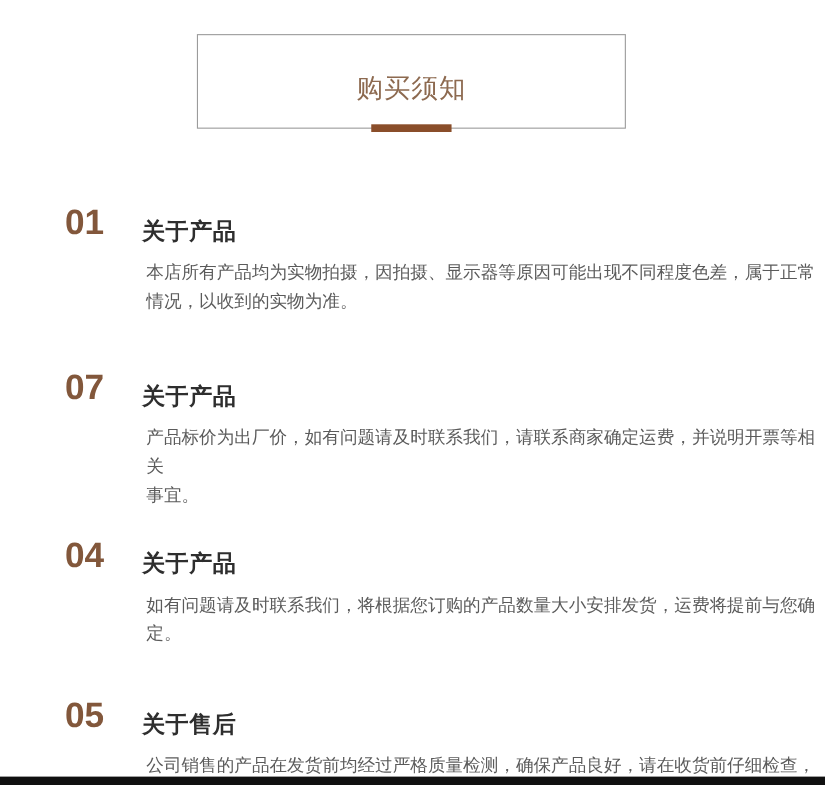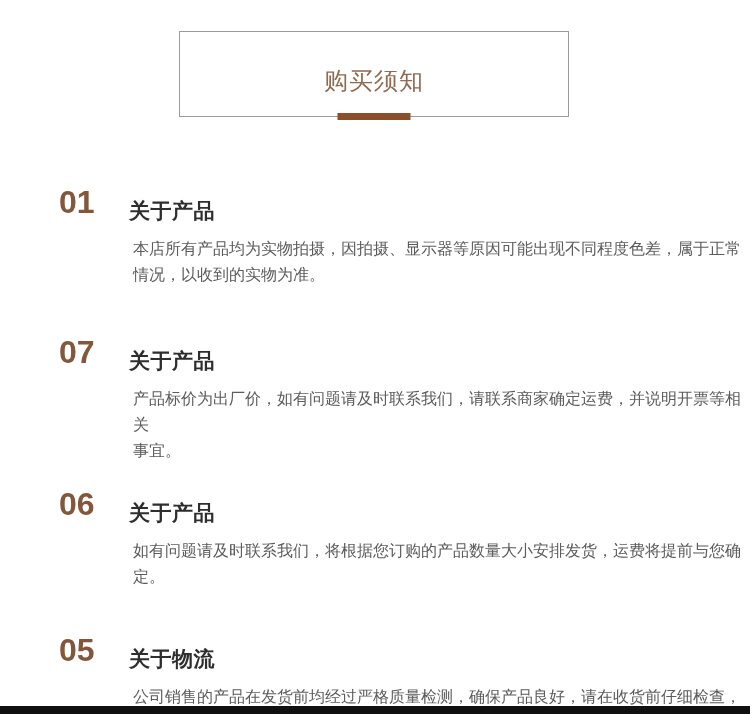--- a/index.html
+++ b/index.html
@@ -115,28 +115,28 @@
   </section>
 
   <section class="sec sec-2">
     <div class="sec-num">07</div>
     <h2 class="sec-head">关于产品</h2>
     <p class="sec-body">产品标价为出厂价，如有问题请及时联系我们，请联系商家确定运费，并说明开票等相关
 事宜。</p>
   </section>
 
   <section class="sec sec-3">
-    <div class="sec-num">06</div>
+    <div class="sec-num">04</div>
     <h2 class="sec-head">关于产品</h2>
     <p class="sec-body">如有问题请及时联系我们，将根据您订购的产品数量大小安排发货，运费将提前与您确
 定。</p>
   </section>
 
   <section class="sec sec-4">
     <div class="sec-num">05</div>
-    <h2 class="sec-head">关于物流</h2>
+    <h2 class="sec-head">关于售后</h2>
     <p class="sec-body">公司销售的产品在发货前均经过严格质量检测，确保产品良好，请在收货前仔细检查，
 如有问题请及时联系我们。</p>
   </section>
 
   <div class="bottom-bar"></div>
 
 </div>
 
 </body></html>

